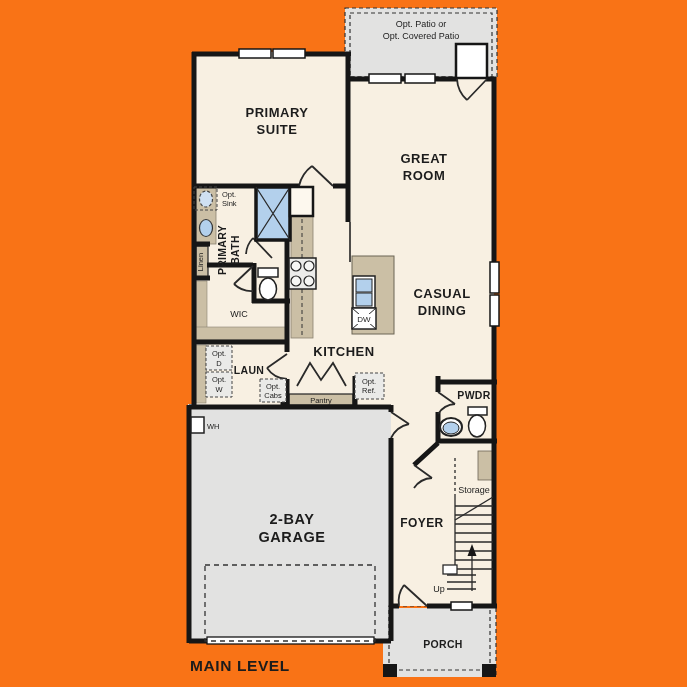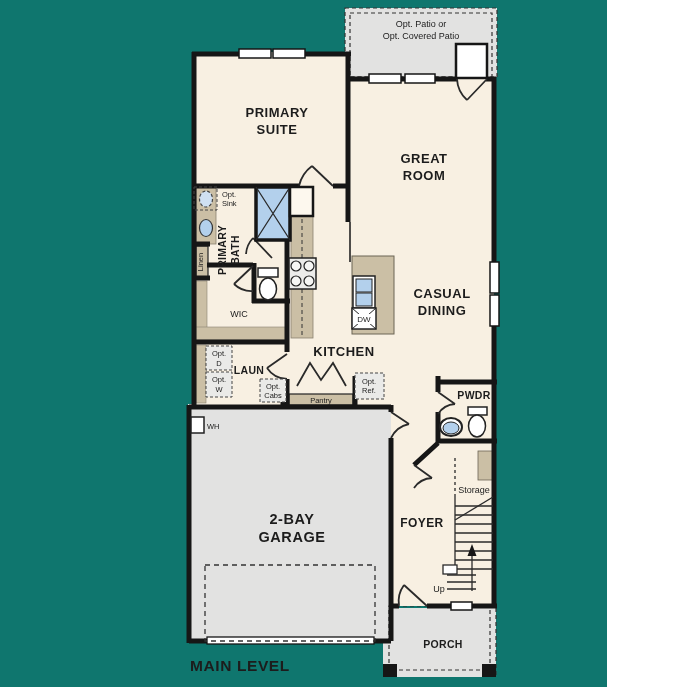--- a/index.html
+++ b/index.html
@@ -1,16 +1,16 @@
 <!DOCTYPE html>
 <html><head>
 <meta charset="utf-8">
 <style>
   html,body{margin:0;padding:0;background:#ffffff;}
-  .stage{position:relative;width:607px;height:687px;background:#0f766e;overflow:hidden;
+  .stage{position:relative;width:687px;height:687px;background:#f97316;overflow:hidden;
          font-family:"Liberation Sans", sans-serif;}
   svg text{fill:#1c1c1c;font-family:"Liberation Sans", sans-serif;}
   .room-lbl{font-size:13px;font-weight:bold;letter-spacing:.5px;}
   .room-lbl-lg{font-size:14.5px;font-weight:bold;letter-spacing:.6px;}
   .room-lbl-md{font-size:12px;font-weight:bold;letter-spacing:.4px;}
   .room-lbl-sm{font-size:10.5px;font-weight:bold;letter-spacing:.3px;}
   .vert-lbl{font-size:10.5px;font-weight:bold;letter-spacing:.3px;}
   .tiny{font-size:7.5px;}
   .small{font-size:9px;}
   .plan-title{font-size:15.5px;font-weight:bold;letter-spacing:.6px;}

